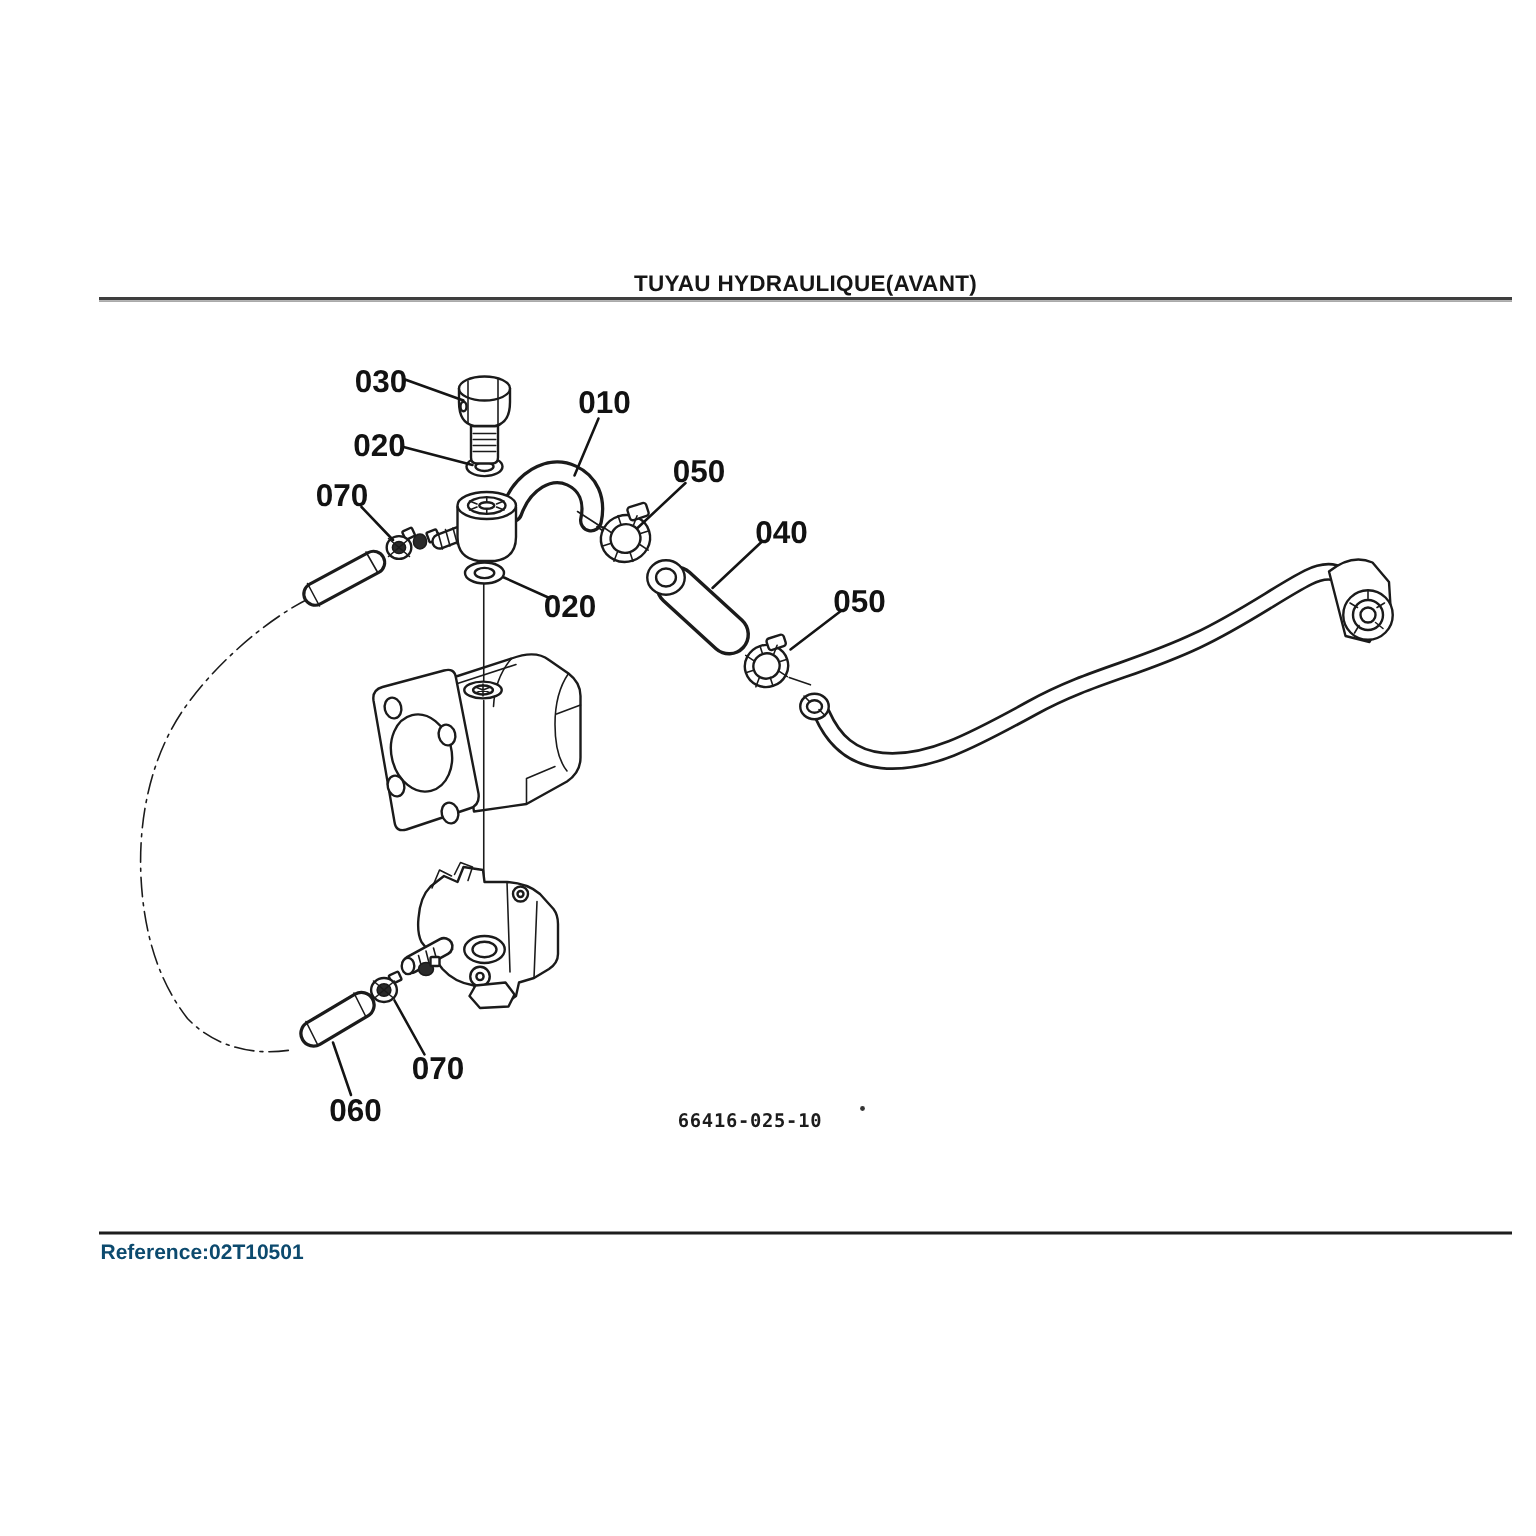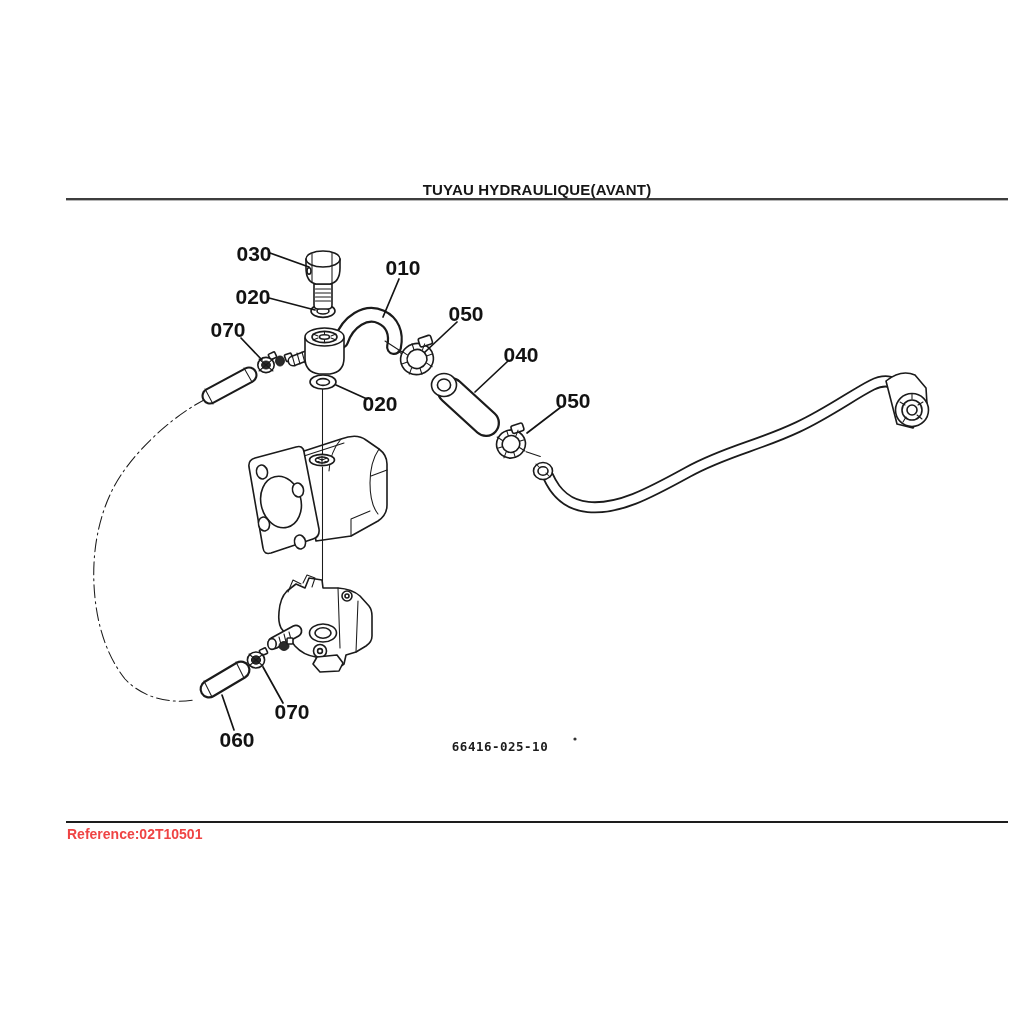--- a/index.html
+++ b/index.html
@@ -14,21 +14,21 @@
     color:#161616;white-space:pre;
   }
   .hdr-rule{
     position:absolute;left:66px;width:942px;top:198px;height:2px;
     background:#3e3e3e;border-bottom:1px solid #b5b5b5;
   }
   .ftr-rule{
     position:absolute;left:66px;width:942px;top:821px;height:2px;background:#1d1d1d;
   }
   .ftr-left{
-    position:absolute;left:67px;top:826px;font-weight:bold;font-size:14px;color:#ef4444;
+    position:absolute;left:67px;top:826px;font-weight:bold;font-size:14px;color:#0c4a6e;
   }
   .ftr-right{
     position:absolute;left:66px;width:942px;top:826px;text-align:right;
     font-weight:bold;font-size:14px;color:#101010;
   }
   svg{position:absolute;left:0;top:0;}
   .ln{fill:none;stroke:#1b1b1b;stroke-width:1.6;stroke-linecap:round;stroke-linejoin:round;}
   .thin{stroke-width:1.05;}
   .fw{fill:#ffffff;stroke:#1b1b1b;stroke-width:1.6;stroke-linejoin:round;}
   .dk{fill:#2a2a2a;stroke:#1b1b1b;stroke-width:1;}

